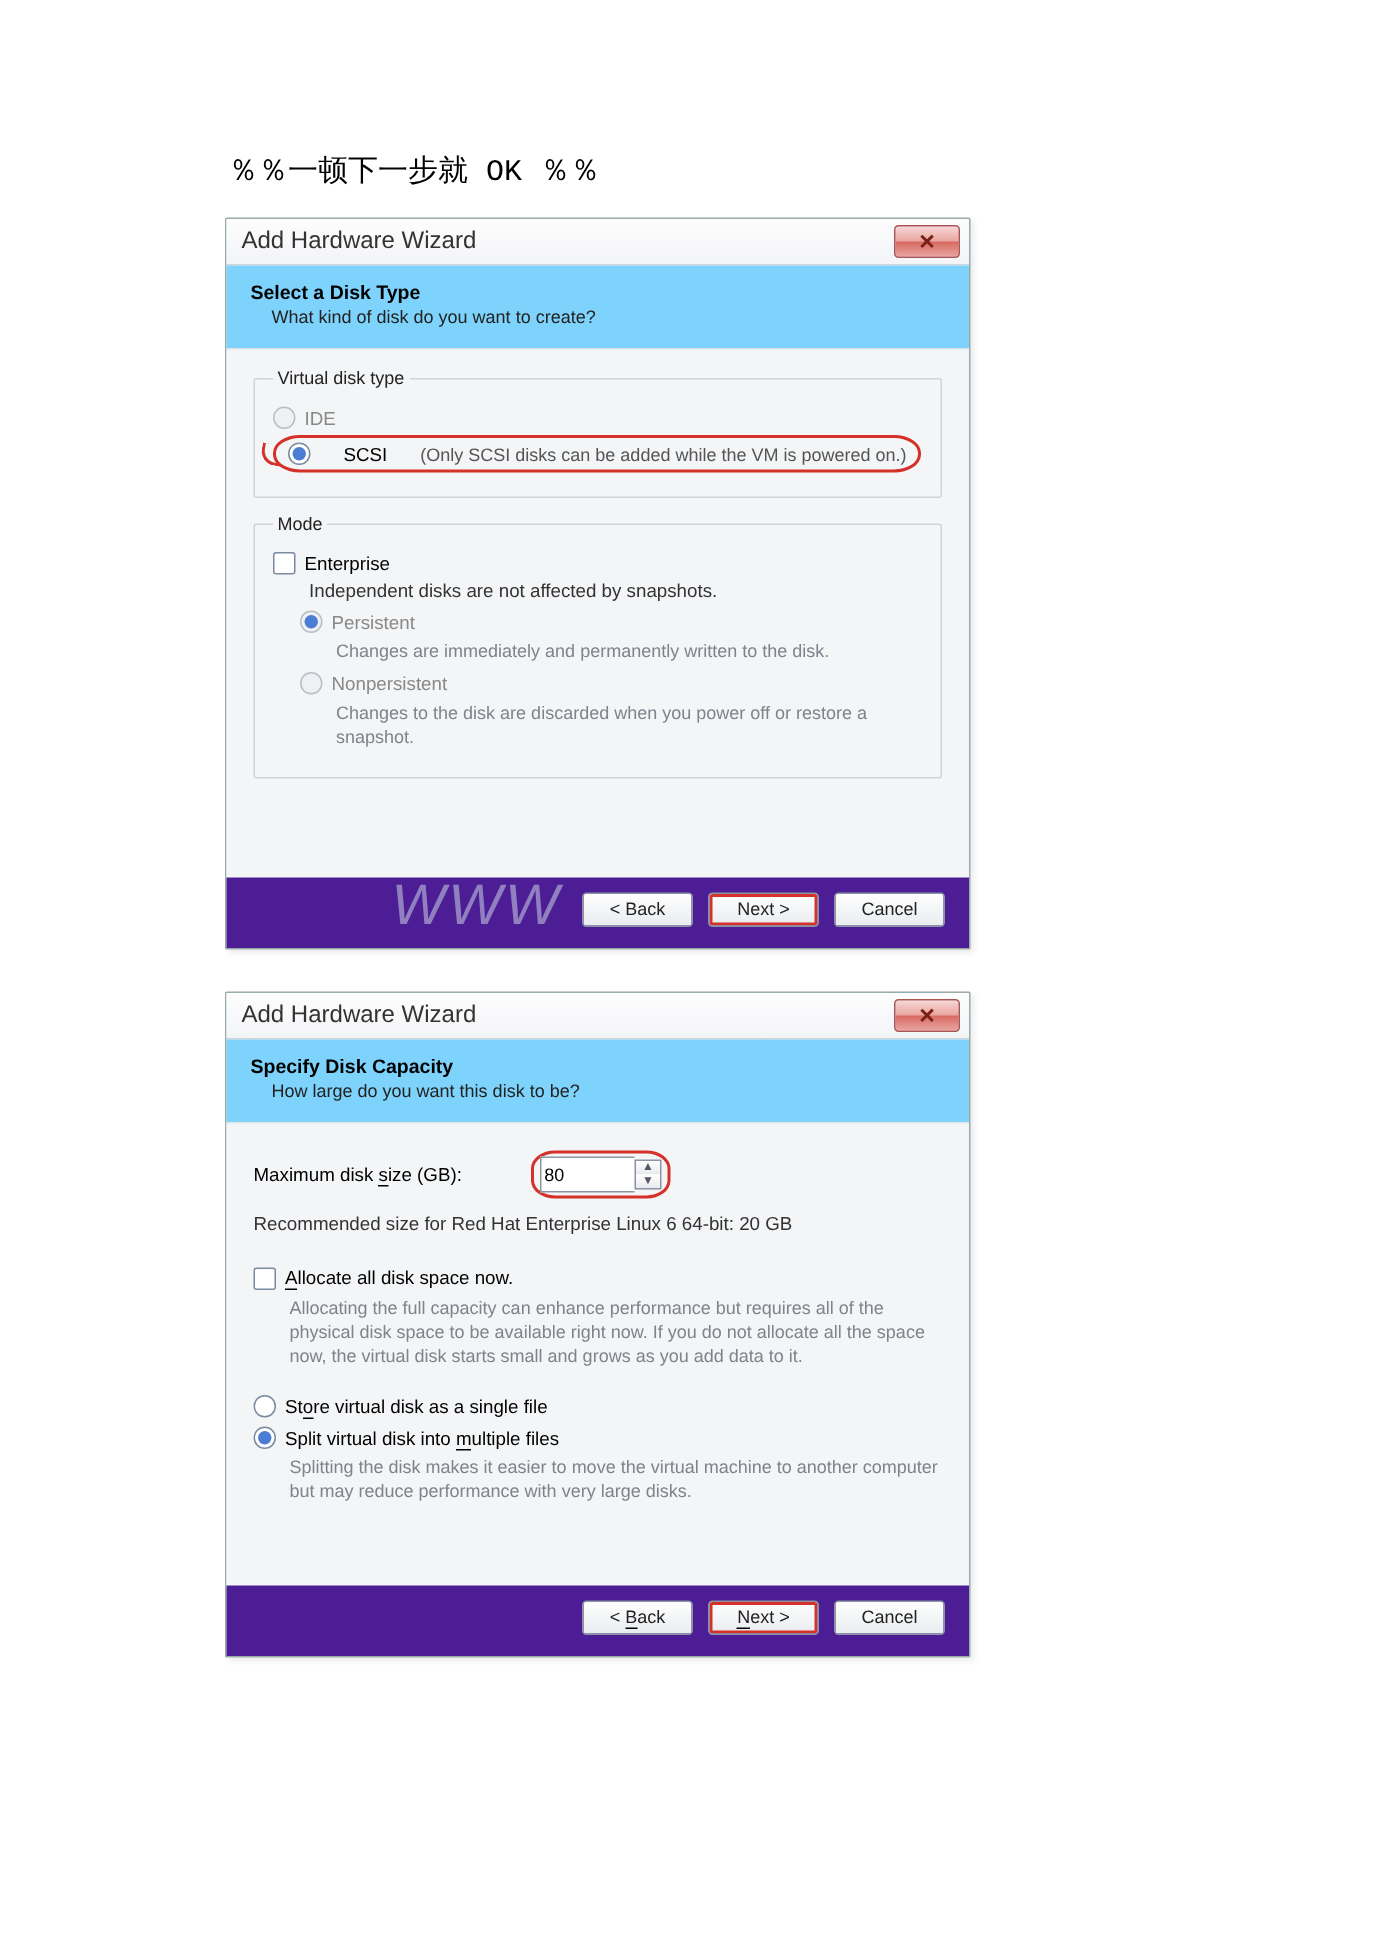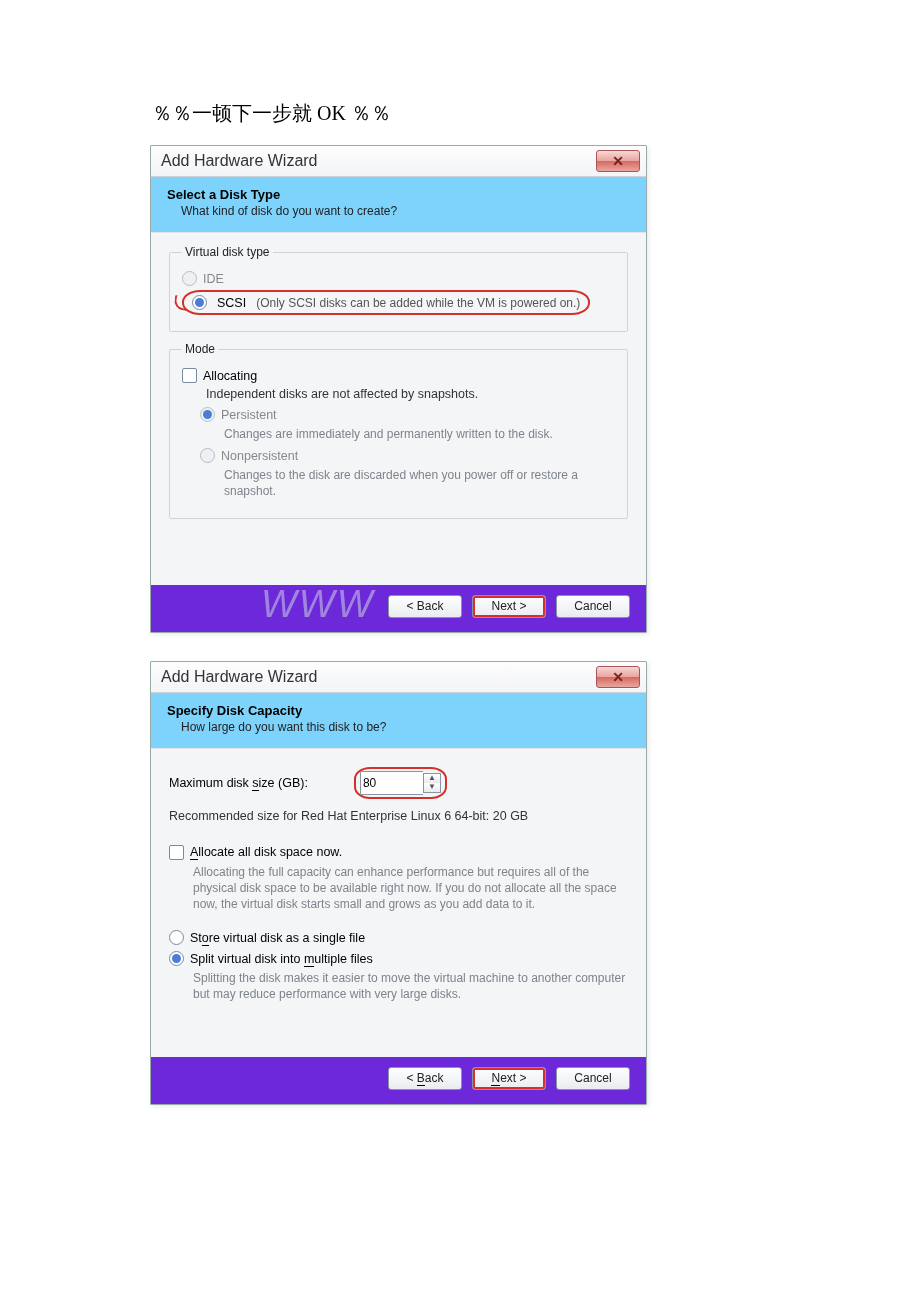--- a/index.html
+++ b/index.html
@@ -1,37 +1,37 @@
 <!DOCTYPE html>
 <html><head>
 <meta charset="utf-8">
 <style>
   html,body{margin:0;padding:0;background:#fff;font-family:"Segoe UI",Tahoma,Arial,sans-serif;font-size:13px;color:#000}
   .page{width:920px;min-height:1302px;margin:0 auto;position:relative;padding:100px 150px 40px 150px;box-sizing:border-box}
-  .heading{font-size:20px;font-family:Liberation Serif, serif;margin:0 0 18px 2px}
+  .heading{font-size:20px;font-family:Liberation Mono, monospace;margin:0 0 18px 2px}
   .dialog{width:495px;border:1px solid #9aa;border-radius:1px;background:#fff;margin:0 0 28px 0;box-shadow:2px 2px 4px rgba(0,0,0,.08)}
   .titlebar{height:30px;background:linear-gradient(#fdfdfe,#f3f4f6);display:flex;align-items:center;padding:0 6px 0 10px;border-bottom:1px solid #cfd4da}
   .titlebar .title{font-size:16px;color:#333}
   .close-btn{margin-left:auto;width:42px;height:20px;border:1px solid #a55;border-radius:3px;background:linear-gradient(#f6d7d7,#e9a6a0 48%,#d76a62 52%,#e9a6a0);color:#7a2218;display:flex;align-items:center;justify-content:center;font-weight:bold;font-size:14px}
   .header{background:#7dd3fc;padding:10px 16px 14px 16px;border-bottom:1px solid #e2e4e7}
   .header .h1{font-weight:bold;font-size:13px;margin-bottom:2px}
   .header .sub{font-size:12px;color:#222;padding-left:14px}
   .body{padding:12px 18px 8px 18px;background:#f4f5f7}
   fieldset{border:1px solid #cfd4da;border-radius:2px;margin:0 0 10px 0;padding:8px 12px 12px 12px;background:#f4f5f7}
   legend{font-size:12px;padding:0 3px;color:#222}
   .row{display:flex;align-items:center;gap:6px;margin:4px 0;font-size:12.5px}
   .radio,.checkbox{appearance:none;width:13px;height:13px;border:1px solid #7a8aa0;border-radius:50%;position:relative;background:#fff}
   .radio.checked::after{content:"";position:absolute;inset:2px;border-radius:50%;background:#4b7dd4}
   .radio.disabled{border-color:#b8bec6;background:#eef0f3}
   .checkbox{border-radius:2px}
   .desc{font-size:12px;color:#7d848c;margin:2px 0 6px 24px;line-height:1.35}
   .note{font-size:12px;color:#555}
   .highlight{position:relative;border:2px solid #d4312a;border-radius:18px/12px;padding:3px 8px;display:inline-block}
   .highlight::before{content:"";position:absolute;left:-10px;top:50%;width:12px;height:12px;border:2px solid #d4312a;border-right:none;border-top:none;border-radius:0 0 0 10px;transform:translateY(-50%) rotate(10deg)}
-  .btnbar{display:flex;gap:10px;justify-content:flex-end;padding:10px 16px 14px 16px;background:#6d28d9}
+  .btnbar{display:flex;gap:10px;justify-content:flex-end;padding:10px 16px 14px 16px;background:#4c1d95}
   button.win{height:23px;min-width:74px;padding:0 12px;font-size:12px;border:1px solid #8a94a2;border-radius:3px;background:linear-gradient(#fefefe,#e9ecef);color:#222}
   .circ{box-shadow:0 0 0 2px #d4312a inset;border-radius:14px}
   .spinner{display:inline-flex;align-items:center}
   .spinner input{width:54px;height:20px;border:1px solid #8a94a2;border-right:none;text-align:left;padding-right:6px;font-size:12px}
   .spinner .sbtns{display:flex;flex-direction:column;border:1px solid #8a94a2}
   .spinner .sbtns span{width:16px;height:9px;font-size:8px;line-height:8px;text-align:center;background:linear-gradient(#fff,#e8eaee);color:#556}
   .spin-hl{display:inline-block;border:2px solid #d4312a;border-radius:16px/12px;padding:2px 4px}
   .who{font-size:12.5px;color:#333;margin-top:4px}
   .watermark{position:absolute;font:italic 38px Arial;color:rgba(200,210,225,.55);letter-spacing:2px;pointer-events:none}
   .acc{border-bottom:1px solid #000}
@@ -53,32 +53,32 @@
       <div class="sub">What kind of disk do you want to create?</div>
     </div>
     <div class="body">
       <fieldset>
         <legend>Virtual disk type</legend>
         <div class="row">
           <span class="radio disabled"></span>
           <span style="color:#888">IDE</span>
         </div>
         <div class="row">
-          <span class="highlight" style="display:flex;align-items:center;gap:10px">
+          <span class="highlight" style="display:flex;align-items:center;gap:22px">
             <span class="radio checked"></span>
             <span>SCSI</span>
             <span class="note">(Only SCSI disks can be added while the VM is powered on.)</span>
           </span>
         </div>
       </fieldset>
       <fieldset>
         <legend>Mode</legend>
         <div class="row">
           <span class="checkbox"></span>
-          <span>Allocating</span>
+          <span>Enterprise</span>
         </div>
         <div class="who" style="margin-left:24px">Independent disks are not affected by snapshots.</div>
         <div class="row" style="margin-left:18px;margin-top:6px">
           <span class="radio checked disabled"></span>
           <span style="color:#888">Persistent</span>
         </div>
         <div class="desc" style="margin-left:42px">Changes are immediately and permanently written to the disk.</div>
         <div class="row" style="margin-left:18px">
           <span class="radio disabled"></span>
           <span style="color:#888">Nonpersistent</span>

